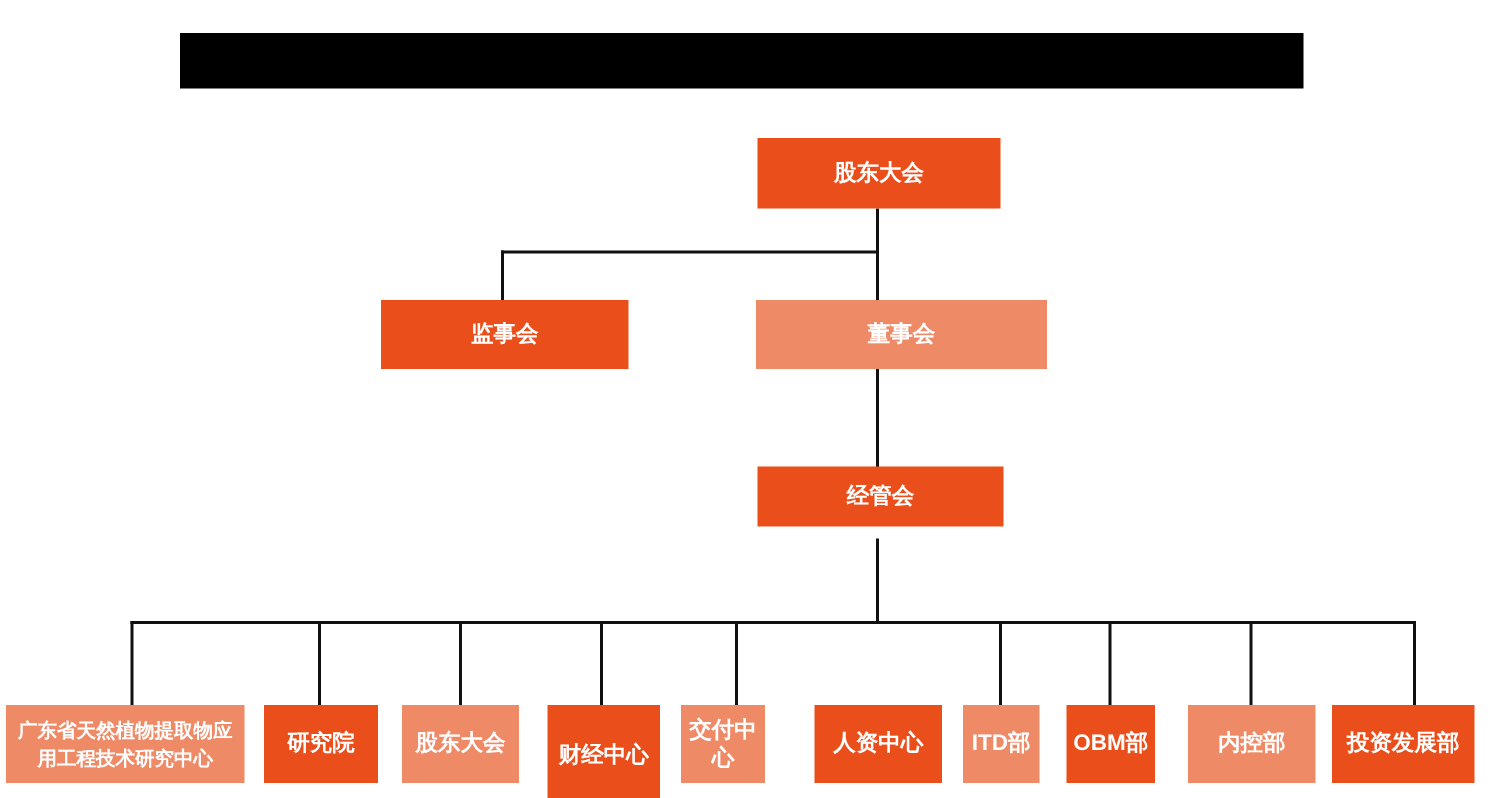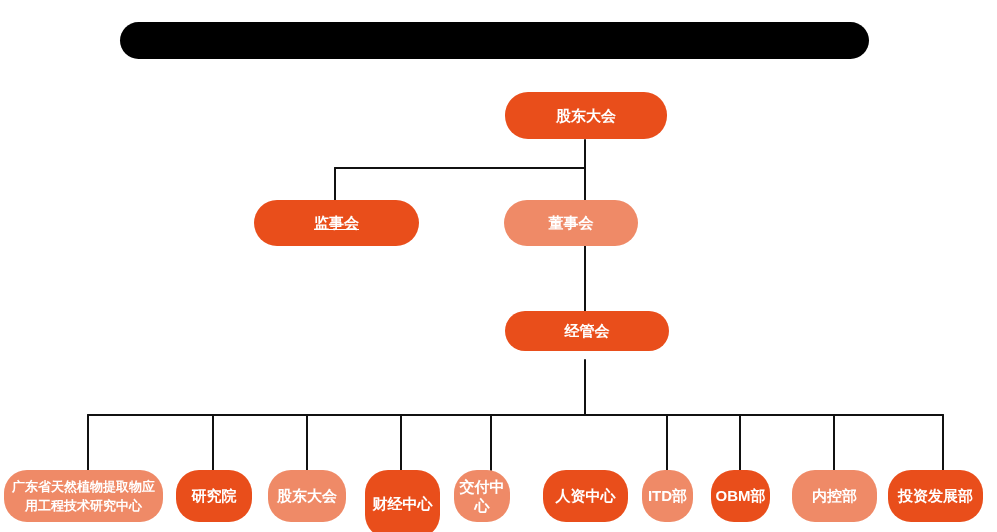--- a/index.html
+++ b/index.html
@@ -1,15 +1,15 @@
 <!DOCTYPE html>
 <html><head>
 <meta charset="utf-8">
 <style>
-  * { margin: 0; padding: 0; box-sizing: border-box; border-radius: 23px; }
+  * { margin: 0; padding: 0; box-sizing: border-box; }
   html, body { background: #ffffff; }
   body { font-family: "Liberation Sans", "DejaVu Sans", sans-serif; }
 
   .canvas {
     position: relative;
     width: 997px;
     height: 532px;
     background: #ffffff;
     overflow: hidden;
   }
@@ -60,24 +60,24 @@
   <div class="line v" style="left:490px; top:414px; height:57px;"></div>
   <div class="line v" style="left:666px; top:414px; height:57px;"></div>
   <div class="line v" style="left:739px; top:414px; height:57px;"></div>
   <div class="line v" style="left:833px; top:414px; height:57px;"></div>
   <div class="line v" style="left:942px; top:414px; height:57px;"></div>
 
   <div class="node dark" style="left:505px; top:92px; width:162px; height:47px;">
     <span>股东大会</span>
   </div>
 
-  <div class="node dark" style="left:254px; top:200px; width:165px; height:46px;text-decoration:underline;">
+  <div class="node dark" style="left:254px; top:200px; width:165px; height:46px;">
     <span>监事会</span>
   </div>
-  <div class="node light" style="left:504px; top:200px; width:134px; height:46px;">
+  <div class="node light" style="left:504px; top:200px; width:194px; height:46px;">
     <span>董事会</span>
   </div>
 
   <div class="node dark" style="left:505px; top:311px; width:164px; height:40px;">
     <span>经管会</span>
   </div>
 
   <div class="node light small" style="left:4px; top:470px; width:159px; height:52px;">
     <span>广东省天然植物提取物应用工程技术研究中心</span>
   </div>

